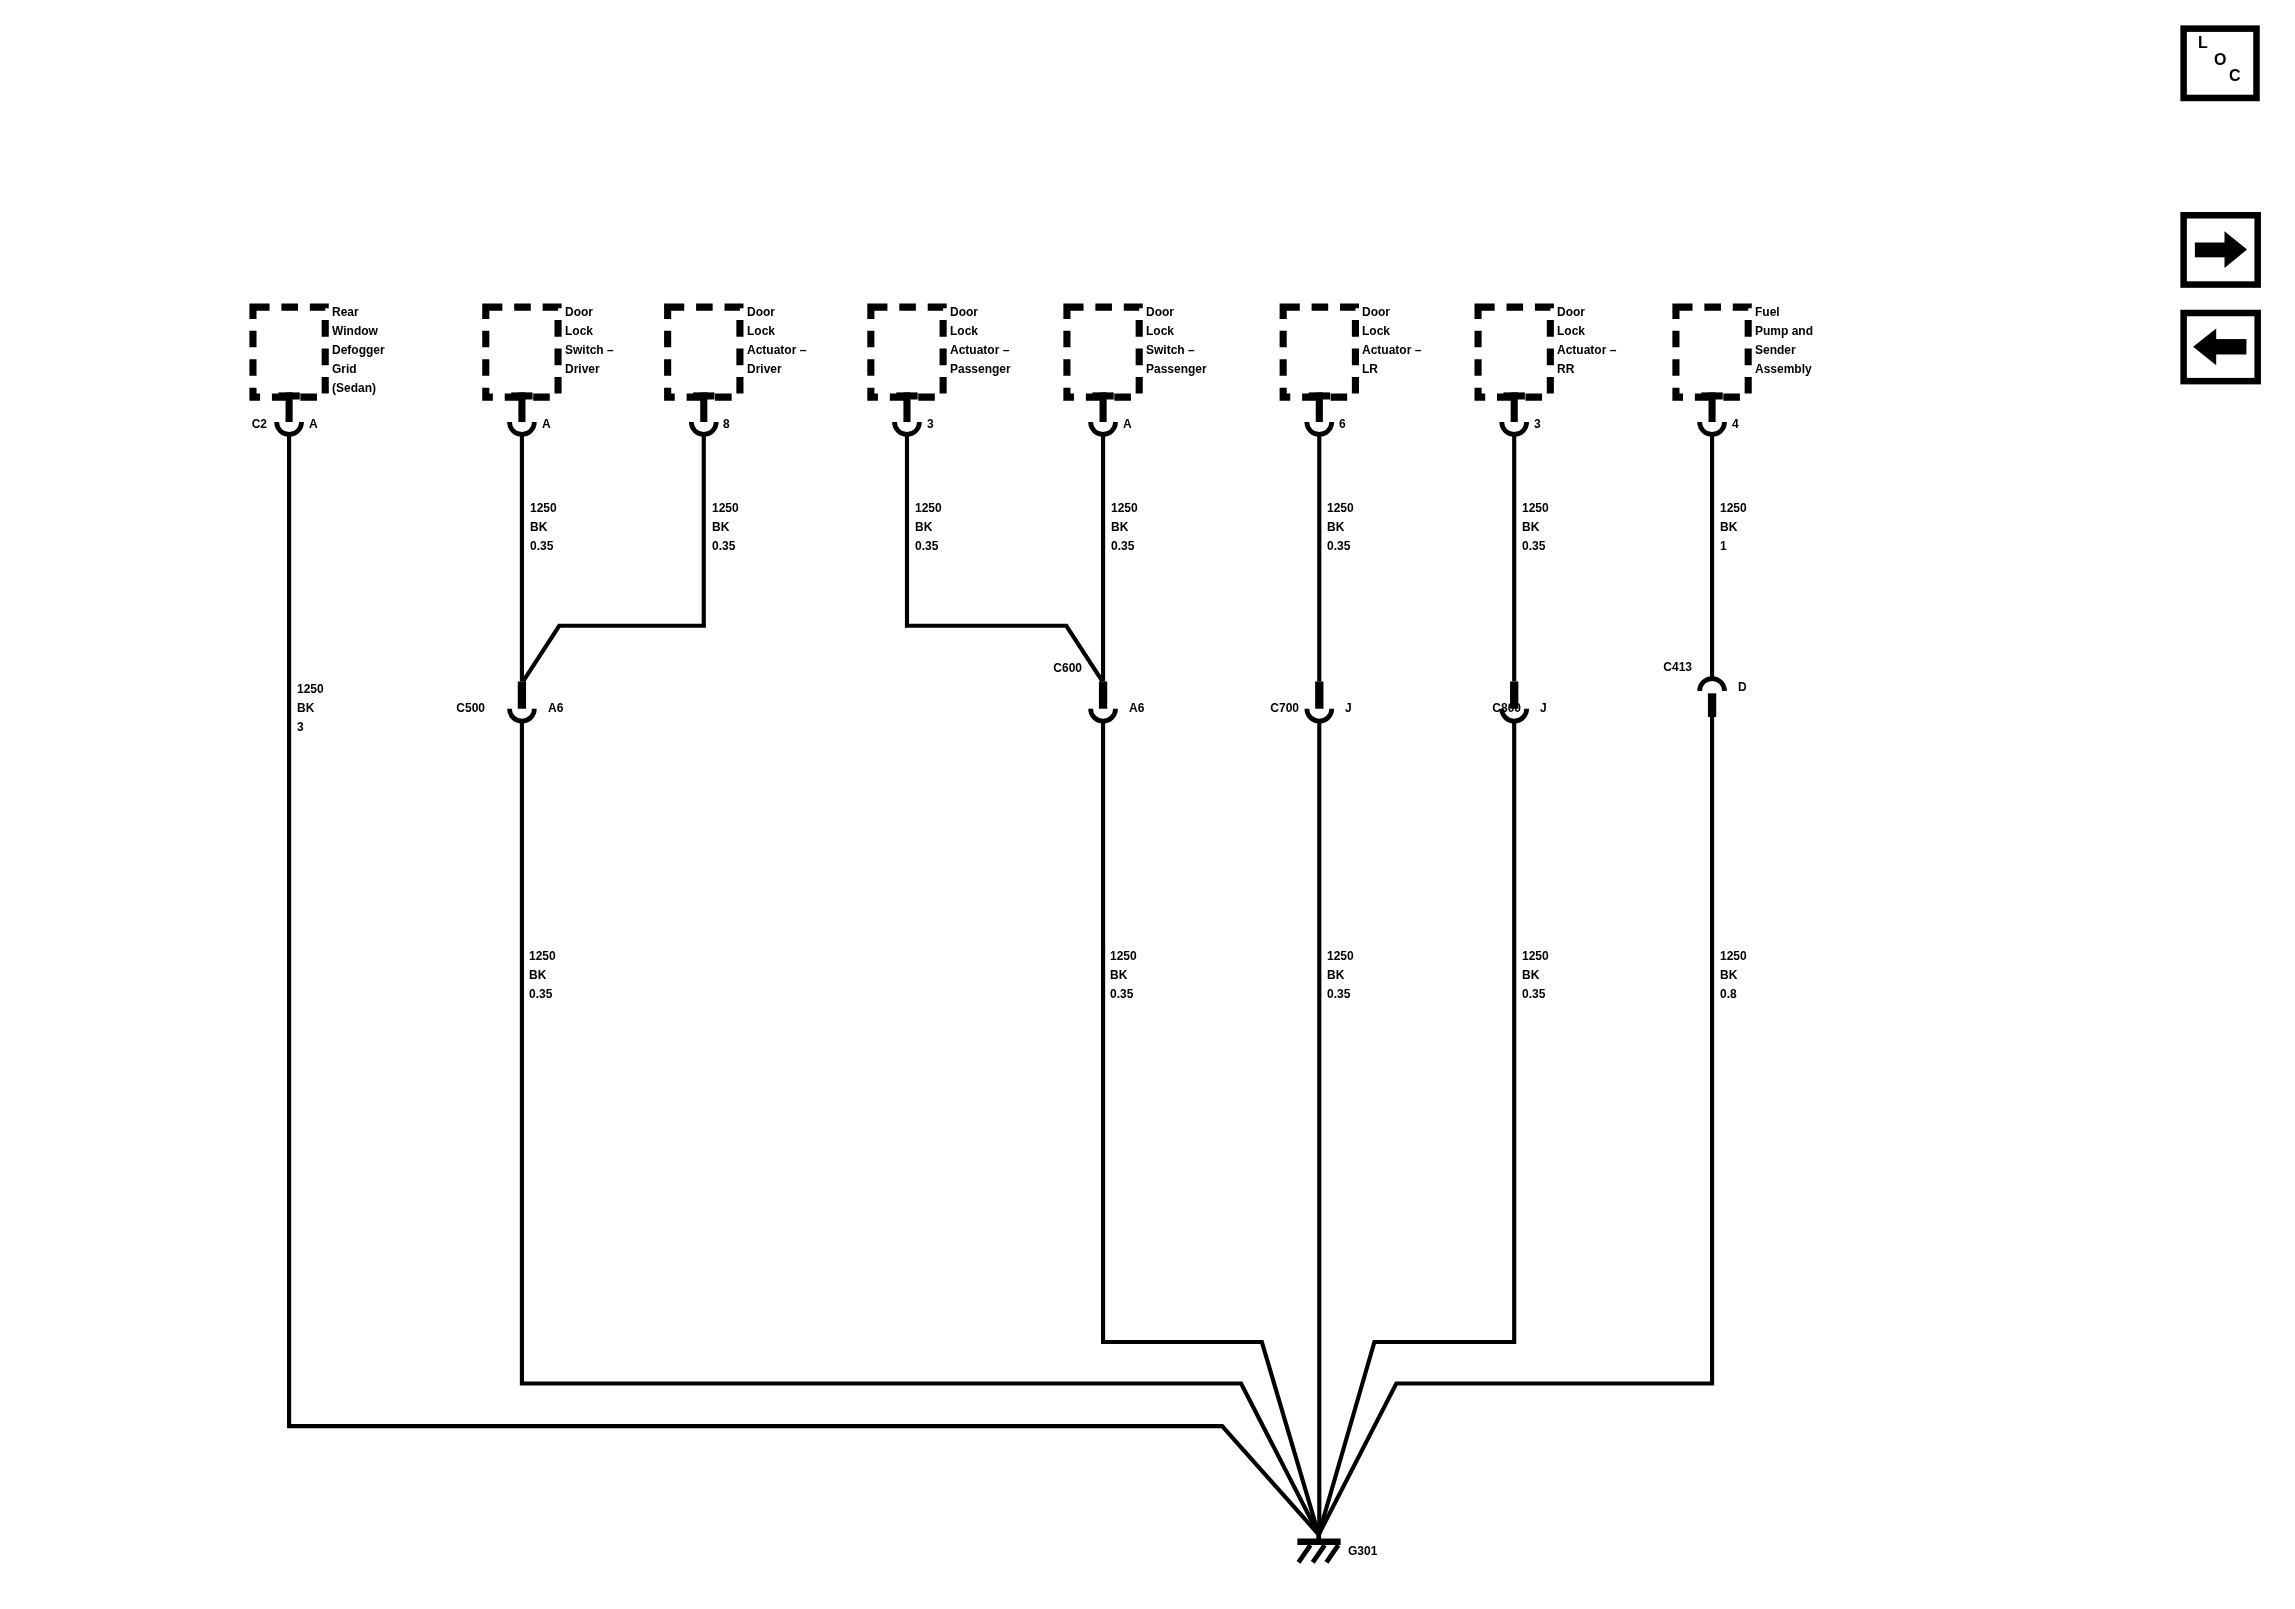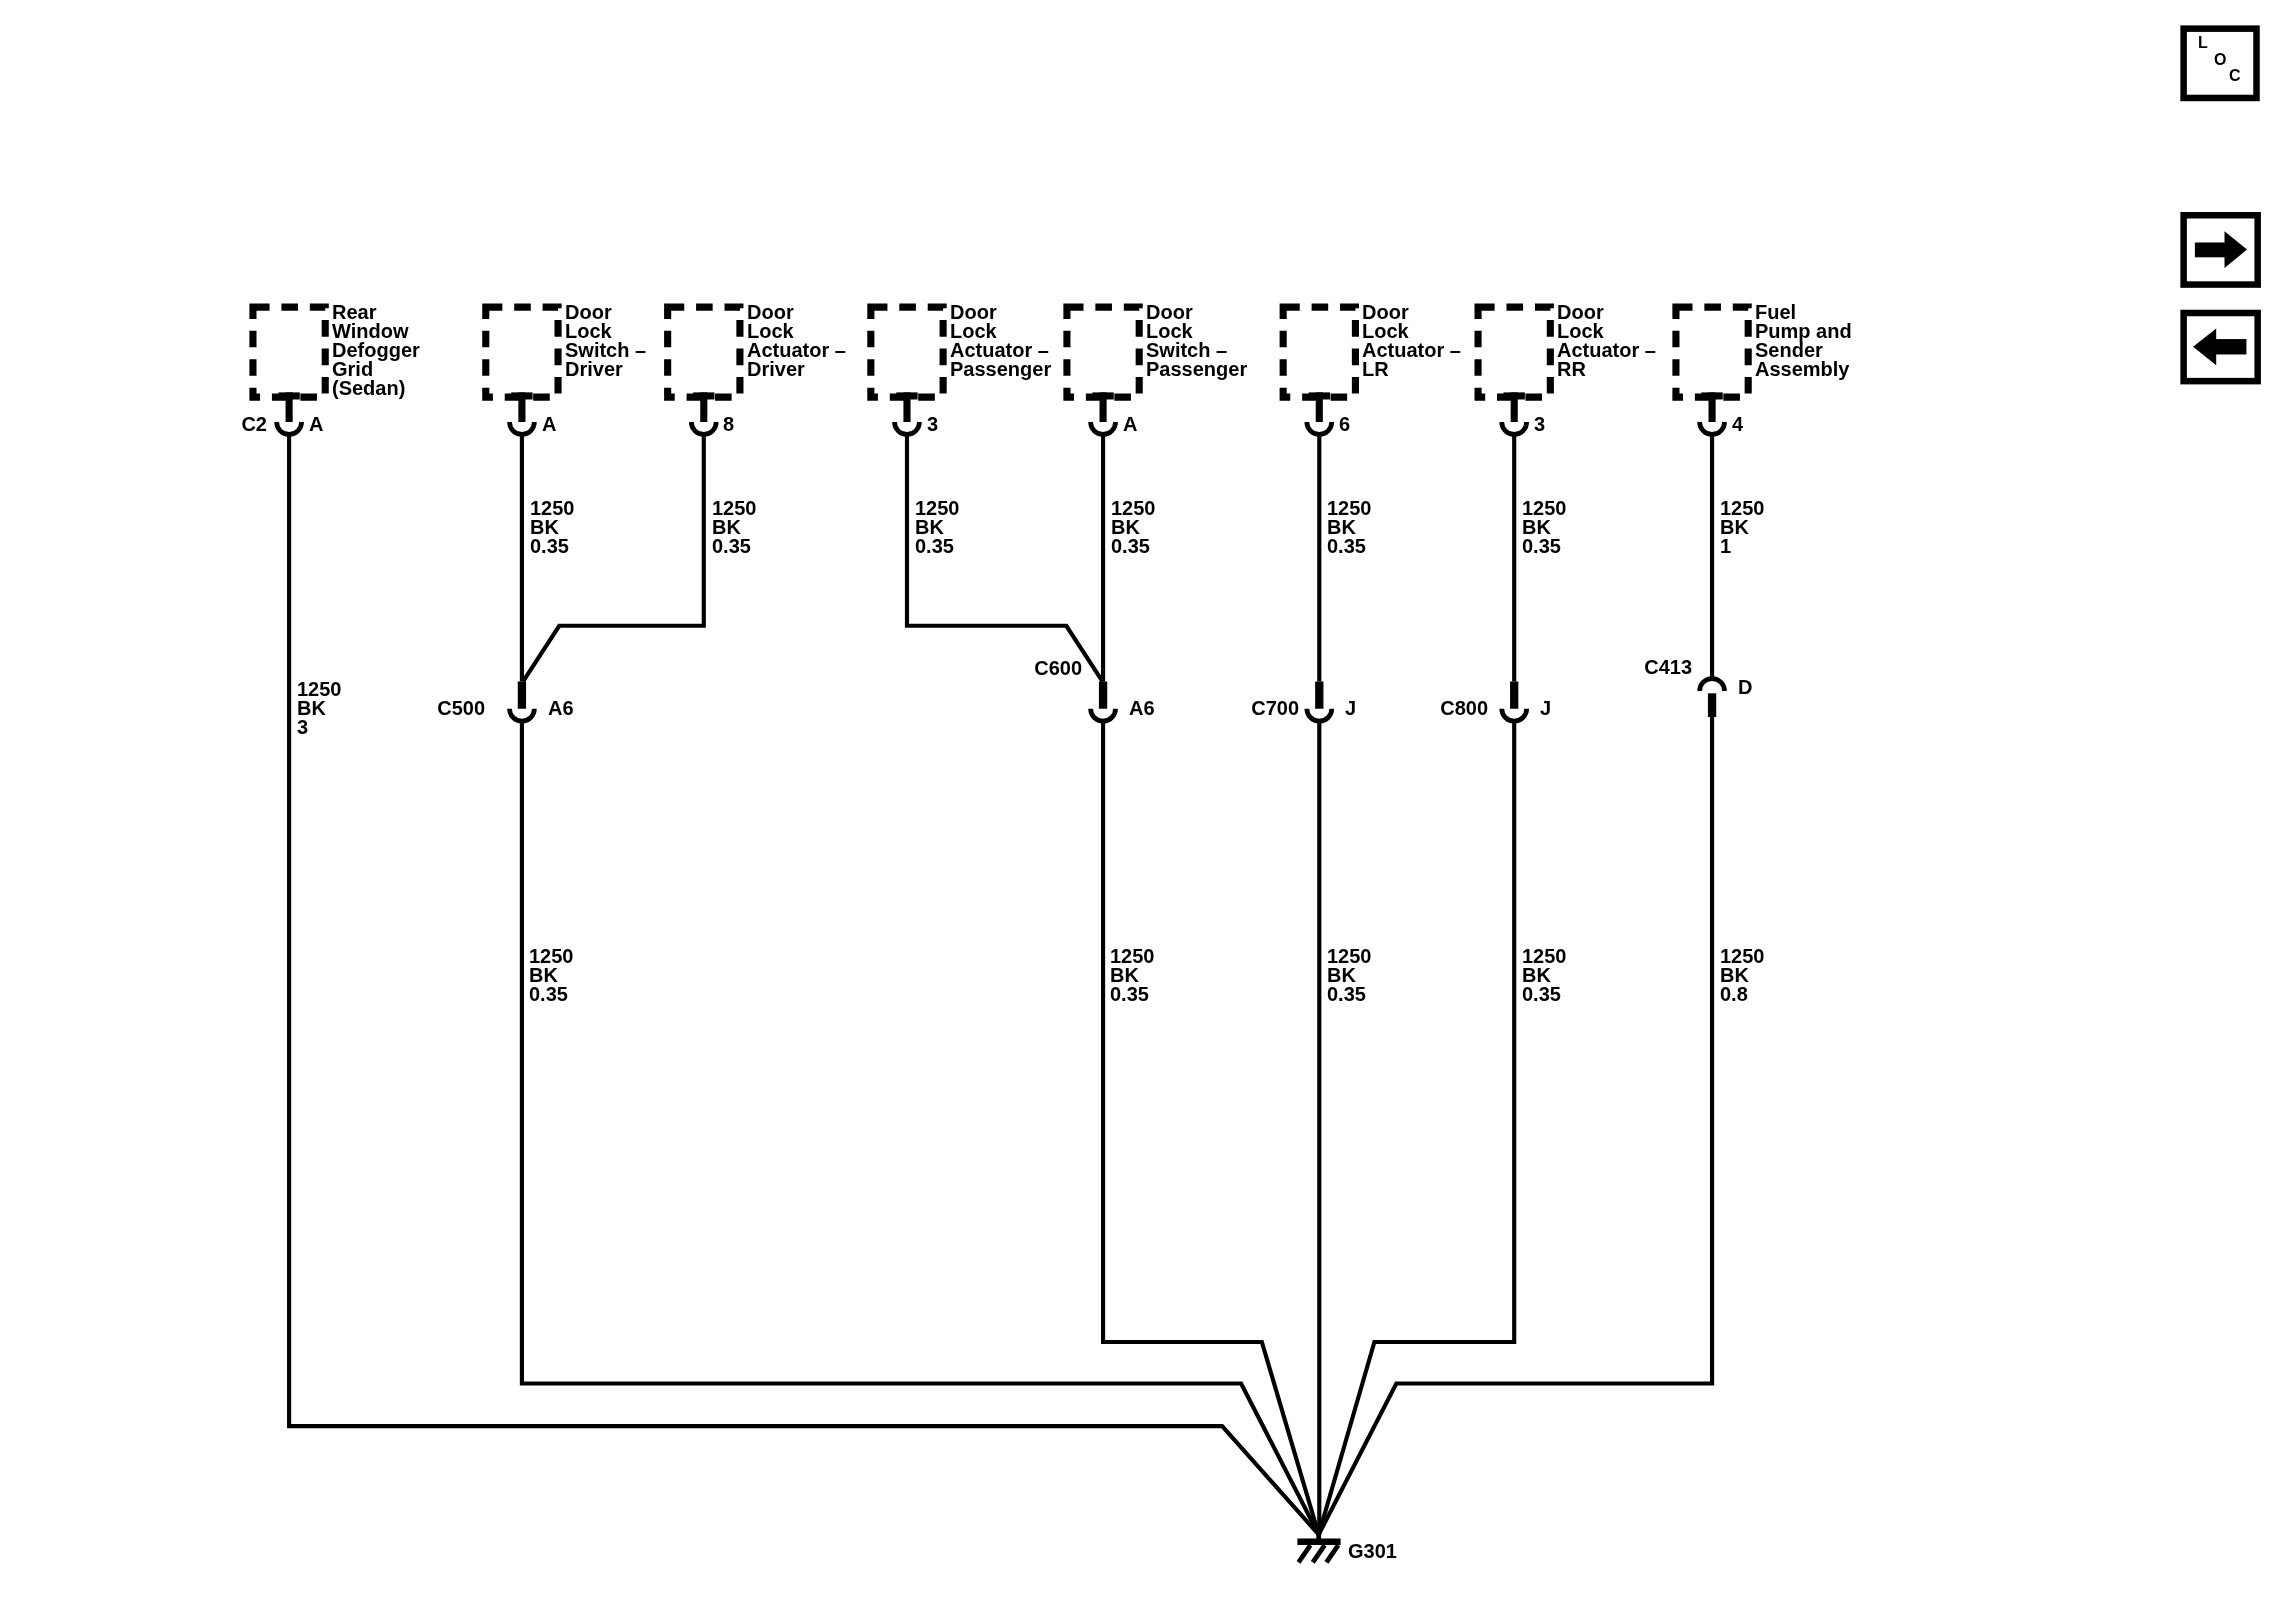--- a/index.html
+++ b/index.html
@@ -1,19 +1,19 @@
 <!DOCTYPE html>
 <html style="font-size:9.5px"><head>
 <meta charset="utf-8">
 <style>
   html,body{margin:0;padding:0;background:#ffffff;}
   #stage{position:relative;width:2295px;height:1610px;background:#ffffff;
          font-family:"Liberation Sans",sans-serif;color:#000;overflow:hidden;}
   #linework{position:absolute;left:0;top:0;}
-  .txt{position:absolute;font-weight:bold;font-size:20px;line-height:19px;
+  .txt{position:absolute;font-weight:bold;font-size:12px;line-height:19px;
        white-space:pre-line;color:#000;}
   .ra{text-align:right;}
   .cname{width:113px;}
   .locletter{position:absolute;font-weight:bold;font-size:16px;line-height:16px;color:#000;}
 </style>
 </head>
 <body>
 
 <div id="stage">
 
@@ -185,21 +185,21 @@
   <div class="txt" style="left:1720px;top:499px;">1250
 BK
 1</div>
 
   <div class="txt ra cname" style="left:372px;top:699px;">C500</div>
   <div class="txt" style="left:548px;top:699px;">A6</div>
   <div class="txt ra cname" style="left:969px;top:659px;">C600</div>
   <div class="txt" style="left:1129px;top:699px;">A6</div>
   <div class="txt ra cname" style="left:1186px;top:699px;">C700</div>
   <div class="txt" style="left:1345px;top:699px;">J</div>
-  <div class="txt ra cname" style="left:1375px;top:699px;">C800</div>
+  <div class="txt ra cname" style="left:1408px;top:699px;">C800</div>
   <div class="txt" style="left:1540px;top:699px;">J</div>
   <div class="txt ra cname" style="left:1579px;top:658px;">C413</div>
   <div class="txt" style="left:1738px;top:678px;">D</div>
 
   <div class="txt" style="left:529px;top:947px;">1250
 BK
 0.35</div>
   <div class="txt" style="left:1110px;top:947px;">1250
 BK
 0.35</div>

